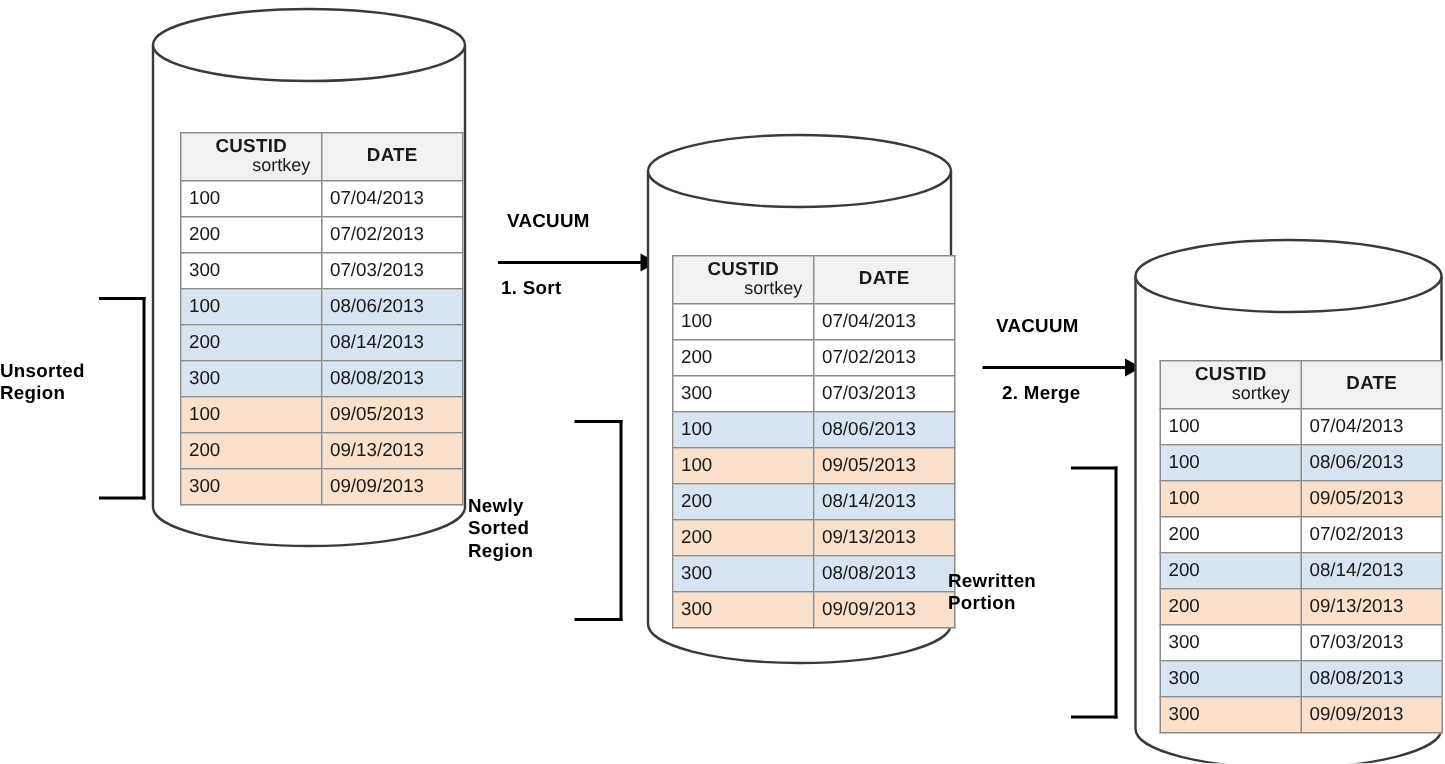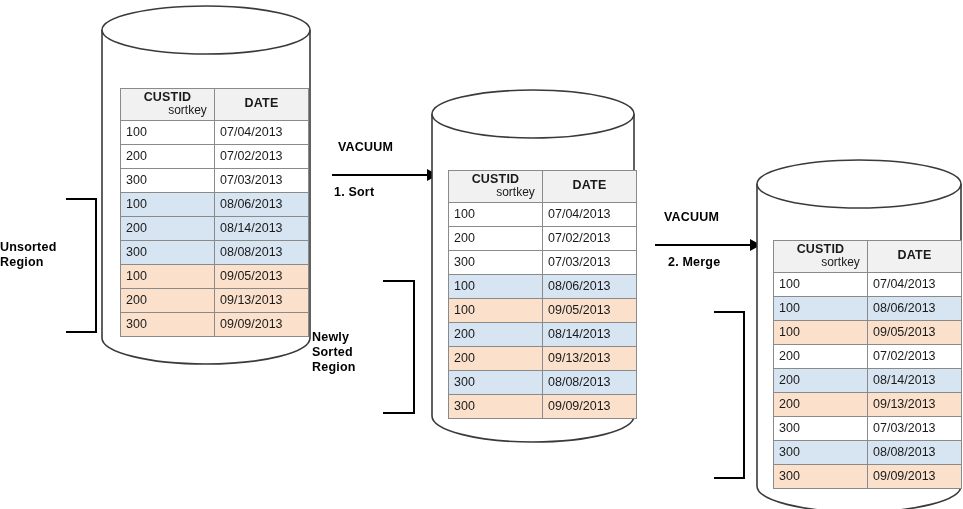--- a/index.html
+++ b/index.html
@@ -319,14 +319,16 @@
           <td class="col-date">08/08/2013</td>
         </tr>
         <tr class="row-orange">
           <td class="col-id">300</td>
           <td class="col-date">09/09/2013</td>
         </tr>
       </tbody>
   </table>
 
   <div class="bracket" style="left:714px; top:311px; width:31px; height:168px;"></div>
+  <div class="region-caption" style="left:632px; top:380px; width:72px;">Rewritten
+Portion</div>
 
 </div>
 
 </body></html>

